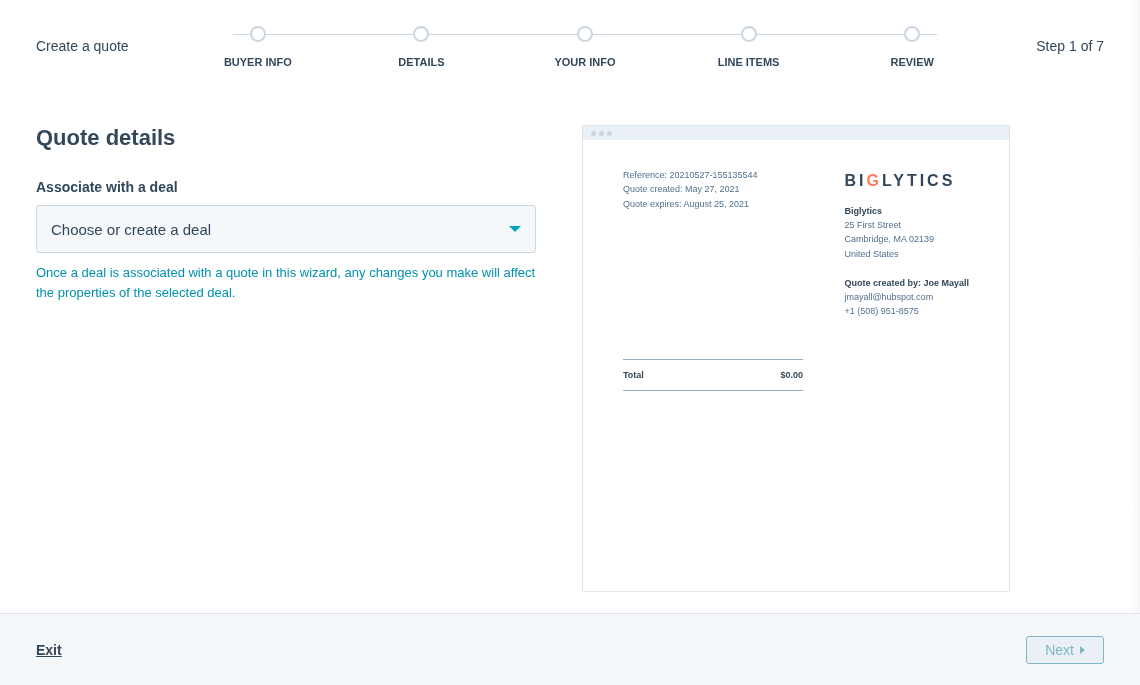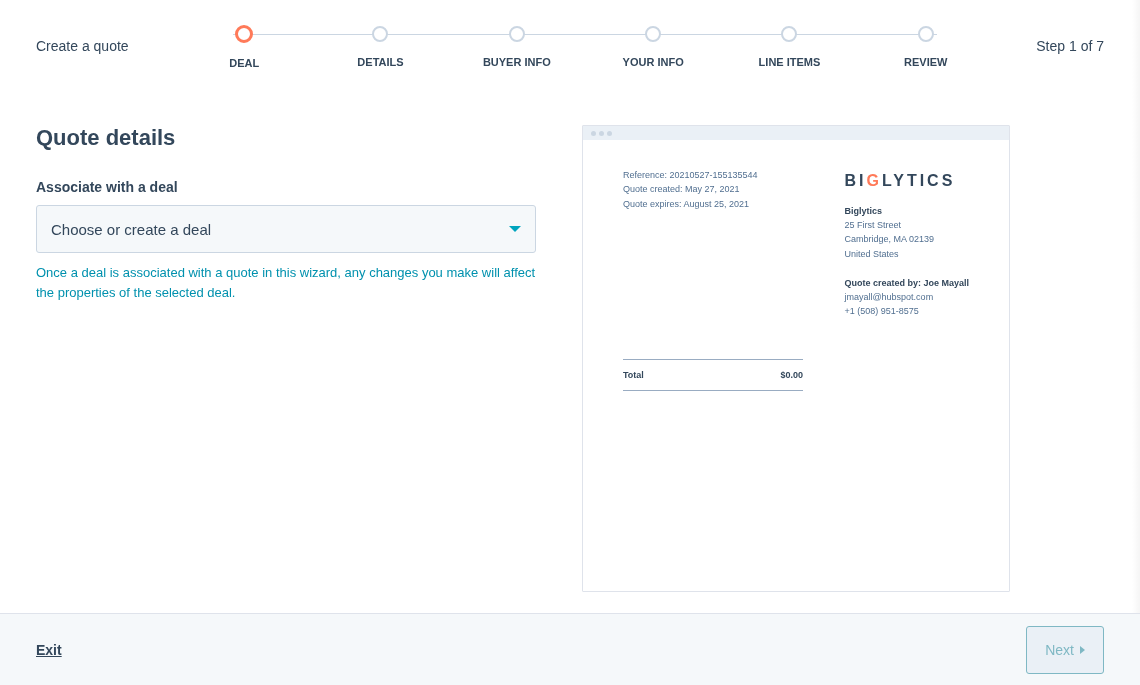--- a/index.html
+++ b/index.html
@@ -191,21 +191,21 @@
     padding: 0 36px;
   }
   .exit-link {
     font-size: 14px;
     color: #33475b;
     text-decoration: underline;
     font-weight: 600;
     cursor: pointer;
   }
   .next-btn {
-    height: 48px;
+    height: 28px;
     padding: 0 18px;
     border: 1px solid #7fb8c4;
     background: #eaf0f6;
     color: #7fb8c4;
     font-size: 14px;
     font-weight: 500;
     border-radius: 3px;
     display: flex;
     align-items: center;
     gap: 6px;
@@ -222,31 +222,27 @@
     right: 0; top: 0; bottom: 72px; width: 8px;
     background: linear-gradient(to left, rgba(0,0,0,0.04), transparent);
   }
 </style>
 </head>
 <body>
 
 <div class="header">
   <div class="header-title">Create a quote</div>
   <div class="stepper">
-    <div class="step active">
-      <div class="step-circle"></div>
-      <div class="step-label">DEAL</div>
+    <div class="step">
+      <div class="step-circle"></div>
+      <div class="step-label">BUYER INFO</div>
     </div>
     <div class="step">
       <div class="step-circle"></div>
       <div class="step-label">DETAILS</div>
-    </div>
-    <div class="step">
-      <div class="step-circle"></div>
-      <div class="step-label">BUYER INFO</div>
     </div>
     <div class="step">
       <div class="step-circle"></div>
       <div class="step-label">YOUR INFO</div>
     </div>
     <div class="step">
       <div class="step-circle"></div>
       <div class="step-label">LINE ITEMS</div>
     </div>
     <div class="step">

